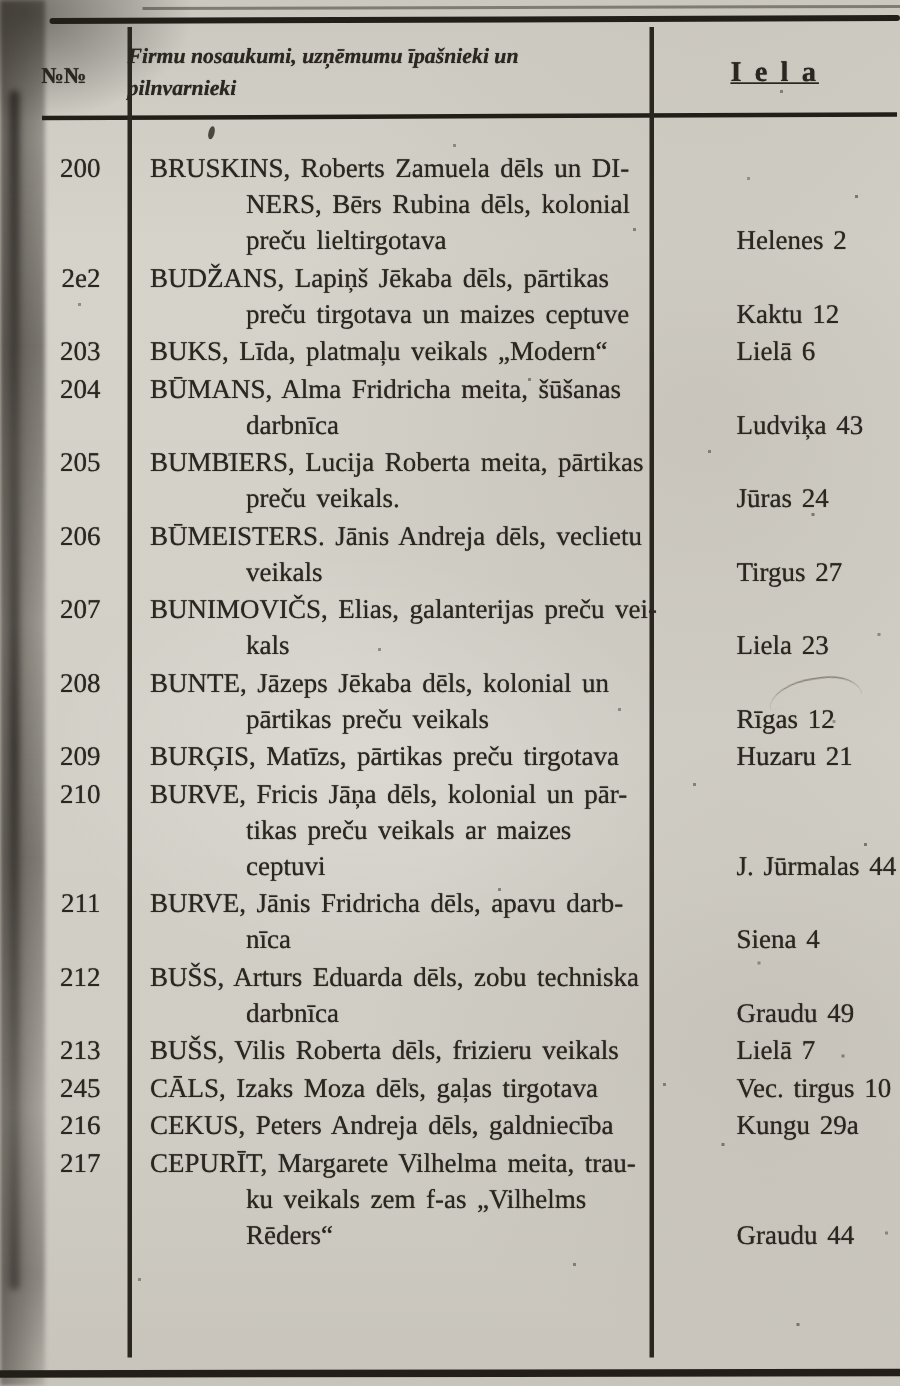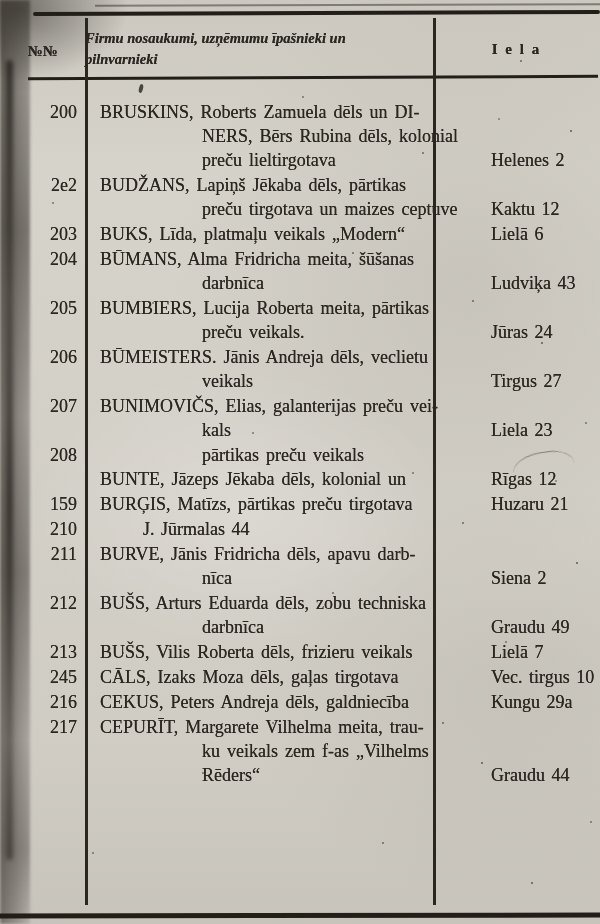--- a/index.html
+++ b/index.html
@@ -70,29 +70,29 @@
   .rule-header{left:28px;right:2px;top:76px;height:2.5px;transform:rotate(-.25deg);}
   .rule-bottom{left:0;right:0;top:913px;height:5px;transform:rotate(-.1deg);}
   .vline{position:absolute;top:18px;height:887px;width:2.5px;background:#2a2620;}
   .vline-1{left:85px;}
   .vline-2{left:433px;}
 
   
   .header{position:absolute;top:18px;left:0;right:0;height:58px;display:flex;}
   .h-no{width:85px;display:flex;align-items:center;justify-content:center;font-weight:bold;font-size:15px;padding-top:8px;box-sizing:border-box;}
   .h-firm{width:348px;text-align:left;font-weight:bold;font-size:14.5px;line-height:21px;padding-top:10px;box-sizing:border-box;font-style:italic;}
-  .h-street{flex:1;display:flex;align-items:center;justify-content:center;font-weight:bold;font-size:15px;letter-spacing:2px;padding-top:4px;box-sizing:border-box;}
+  .h-street{flex:1;display:flex;align-items:center;justify-content:center;font-weight:bold;font-size:19px;letter-spacing:2px;padding-top:4px;box-sizing:border-box;text-decoration:underline;}
 
   
   .tbody{position:absolute;top:79px;left:0;right:0;padding-top:21px;}
   .row{display:flex;margin-bottom:1px;}
-  .c-no{width:85px;box-sizing:border-box;text-align:right;padding-right:8px;font-size:18px;line-height:24px;}
+  .c-no{width:85px;box-sizing:border-box;text-align:right;padding-right:18px;font-size:18px;line-height:24px;}
   .c-firm{width:348px;box-sizing:border-box;padding-left:15px;padding-right:10px;font-size:18px;line-height:24px;word-spacing:2.5px;}
   .c-firm .line{white-space:nowrap;}
-  .c-firm .line.cont{margin-left:102px;}
+  .c-firm .line.cont{margin-left:64px;}
   .c-street{flex:1;box-sizing:border-box;padding-left:10px;display:flex;align-items:flex-end;font-size:18px;line-height:24px;word-spacing:2px;white-space:nowrap;margin-left:48px;}
 </style>
 </head>
 <body>
 
 <div class="page">
 
   <div class="left-smudge"></div>
   <div class="left-streak"></div>
   <div class="speckles"></div>
@@ -176,46 +176,51 @@
     <div class="c-firm">
           <div class="line">BUNIMOVIČS, Elias, galanterijas preču vei-</div>
           <div class="line cont">kals</div>
         </div>
     <div class="c-street">Liela 23</div>
   </div>
 
   <div class="row">
     <div class="c-no">208</div>
     <div class="c-firm">
+          <div class="line">BUNTE, Jāzeps Jēkaba dēls, kolonial un</div>
           <div class="line cont">pārtikas preču veikals</div>
-          <div class="line">BUNTE, Jāzeps Jēkaba dēls, kolonial un</div>
         </div>
     <div class="c-street">Rīgas 12</div>
   </div>
 
   <div class="row">
-    <div class="c-no">159</div>
+    <div class="c-no">209</div>
     <div class="c-firm">
           <div class="line">BURĢIS, Matīzs, pārtikas preču tirgotava</div>
         </div>
     <div class="c-street">Huzaru 21</div>
   </div>
 
   <div class="row">
     <div class="c-no">210</div>
+    <div class="c-firm">
+          <div class="line">BURVE, Fricis Jāņa dēls, kolonial un pār-</div>
+          <div class="line cont">tikas preču veikals ar maizes</div>
+          <div class="line cont">ceptuvi</div>
+        </div>
     <div class="c-street">J. Jūrmalas 44</div>
   </div>
 
   <div class="row">
     <div class="c-no">211</div>
     <div class="c-firm">
           <div class="line">BURVE, Jānis Fridricha dēls, apavu darb-</div>
           <div class="line cont">nīca</div>
         </div>
-    <div class="c-street">Siena 2</div>
+    <div class="c-street">Siena 4</div>
   </div>
 
   <div class="row">
     <div class="c-no">212</div>
     <div class="c-firm">
           <div class="line">BUŠS, Arturs Eduarda dēls, zobu techniska</div>
           <div class="line cont">darbnīca</div>
         </div>
     <div class="c-street">Graudu 49</div>
   </div>

